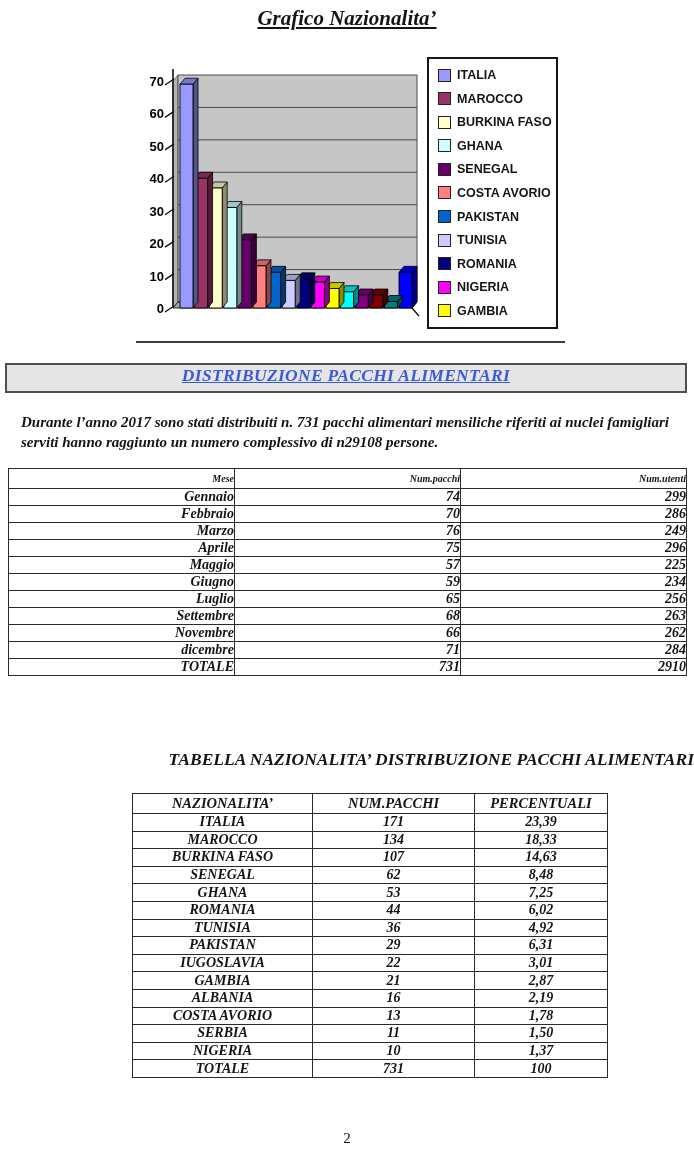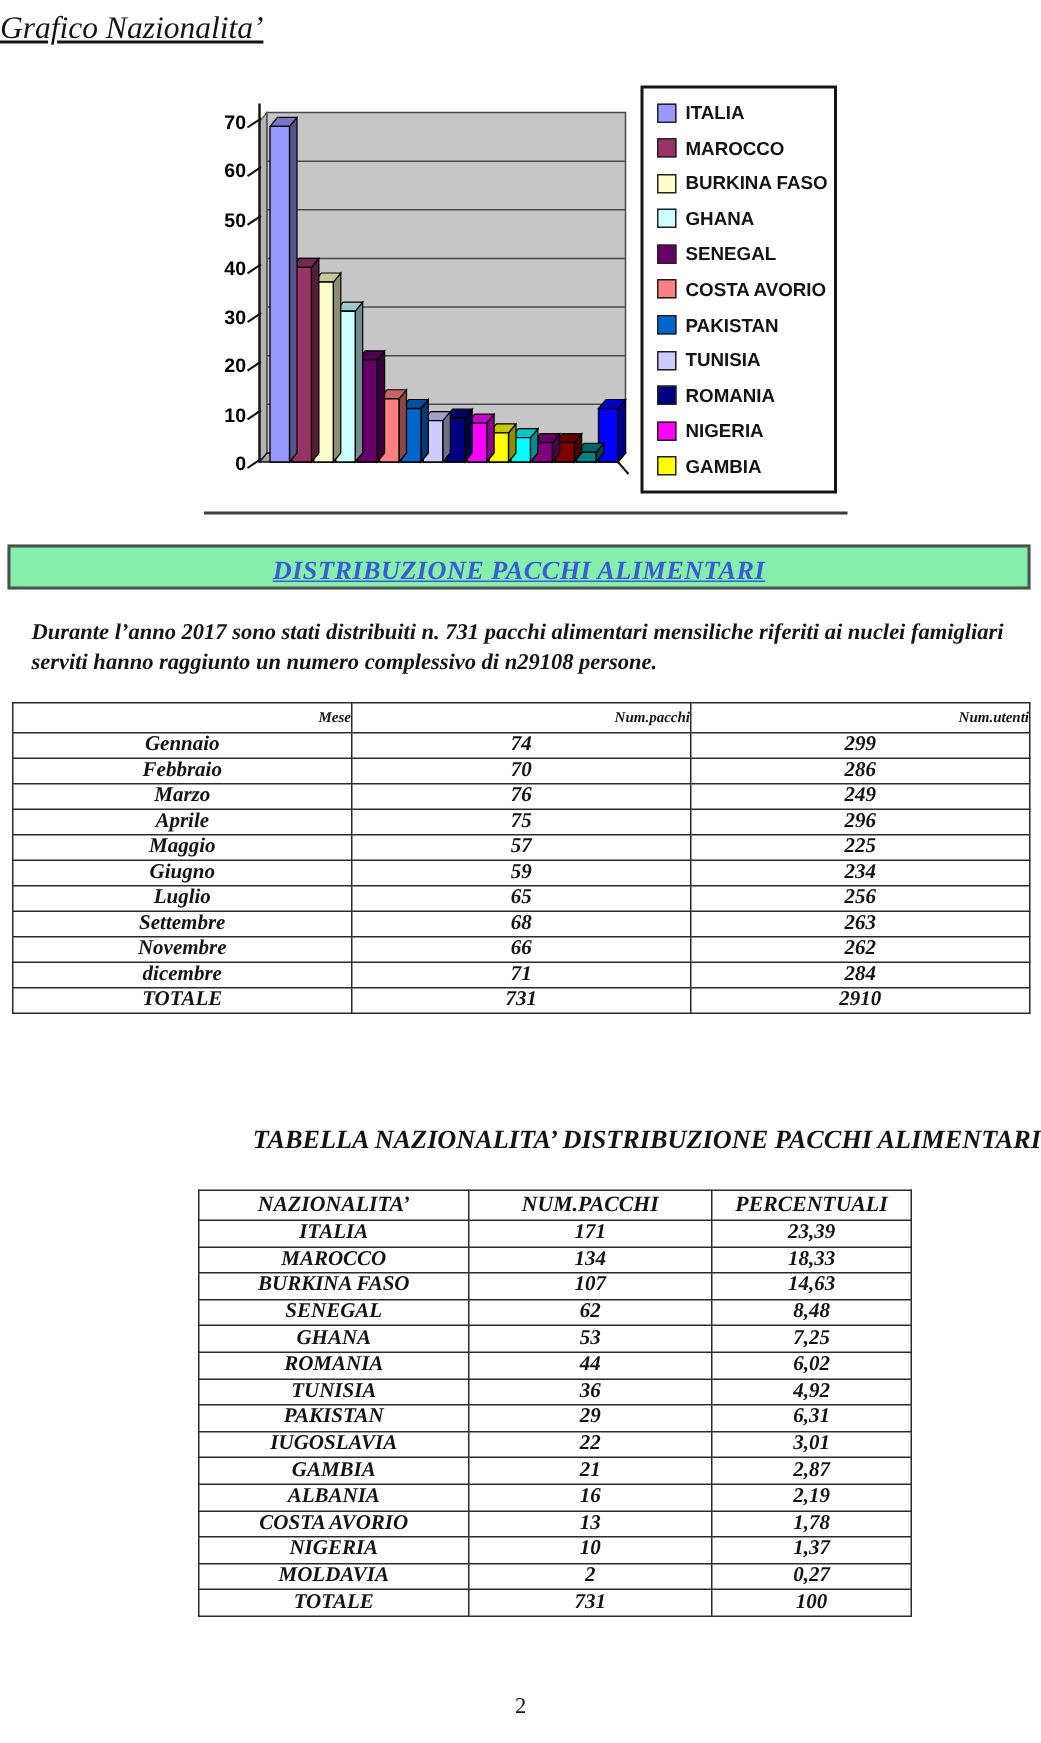--- a/index.html
+++ b/index.html
@@ -1,50 +1,50 @@
 <!DOCTYPE html>
 <html><head>
 <meta charset="utf-8">
 <style>
   html,body{margin:0;padding:0}
   body{width:694px;height:1162px;position:relative;background:#fff;color:#141414;
        font-family:"Liberation Serif","DejaVu Serif",serif;overflow:hidden}
 
-  #title{position:absolute;top:6px;left:0;width:100%;margin:0;text-align:left;
-         font-size:21px;font-style:italic;font-weight:400;text-decoration:underline}
+  #title{position:absolute;top:6px;left:0;width:100%;margin:0;text-align:center;
+         font-size:21px;font-style:italic;font-weight:700;text-decoration:underline}
 
   #chart{position:absolute;top:55px;left:0;width:694px;height:294px}
   #chart-svg{position:absolute;left:0;top:0}
   .ylab{position:absolute;width:36px;text-align:right;
         font:700 13px "Liberation Sans","DejaVu Sans",sans-serif;color:#000}
 
   #legend{position:absolute;left:427px;top:2px;width:131px;height:272px;box-sizing:border-box;
           border:2px solid #161616;background:#fff;display:flex;flex-direction:column;
           justify-content:space-between;padding:9px 2px 9px 9px}
   .legend-item{display:flex;align-items:center;gap:6px}
   .swatch{width:11px;height:11px;border:1.2px solid #222;flex:none}
   .legend-label{font:700 12.5px "Liberation Sans","DejaVu Sans",sans-serif;white-space:nowrap}
 
   #chart-underline{position:absolute;top:341px;left:136px;width:429px;height:2px;background:#3d3d3d}
 
   #banner{position:absolute;top:363px;left:5px;width:682px;height:30px;box-sizing:border-box;
-          border:2px solid #4f4f4f;background:#86efac;display:flex;align-items:flex-end;justify-content:center}
+          border:2px solid #4f4f4f;background:#e5e5e5;display:flex;align-items:flex-start;justify-content:center}
   #banner span{font-size:17.5px;font-weight:700;font-style:italic;text-decoration:underline;
                color:#3A5BD5;letter-spacing:.3px}
 
   #intro{position:absolute;top:413px;left:21px;width:678px;margin:0;
          font-size:15px;font-weight:700;font-style:italic;line-height:1.32}
 
   table{position:absolute;border-collapse:collapse;table-layout:fixed;
         font-style:italic;font-weight:700;font-family:"Liberation Serif","DejaVu Serif",serif}
   th,td{border:1.6px solid #2a2a2a;overflow:hidden;white-space:nowrap}
 
   #table1{top:468px;left:8px;width:678px;font-size:14px}
   #table1 th{height:19px;text-align:right;padding:0 0 0 8px;font-size:10px}
-  #table1 td{height:15.8px;text-align:center;padding:0}
+  #table1 td{height:15.8px;text-align:right;padding:0}
 
   #heading2{position:absolute;top:749px;left:0;width:100%;margin:0;text-align:right;
             font-size:17.5px;font-weight:700;font-style:italic}
 
   #table2{top:793px;left:132px;width:475px;font-size:14px}
   #table2 th{height:19px;text-align:center;font-size:14.5px;padding:0}
   #table2 td{height:16.6px;text-align:center;padding:0}
 
   #pageno{position:absolute;top:1130px;left:0;width:100%;text-align:center;font-size:15px}
 </style>
@@ -331,30 +331,30 @@
         <td>ALBANIA</td>
         <td>16</td>
         <td>2,19</td>
       </tr>
       <tr>
         <td>COSTA AVORIO</td>
         <td>13</td>
         <td>1,78</td>
       </tr>
       <tr>
+        <td>SERBIA</td>
+        <td>11</td>
+        <td>1,50</td>
+      </tr>
+      <tr>
         <td>NIGERIA</td>
         <td>10</td>
         <td>1,37</td>
       </tr>
       <tr>
-        <td>MOLDAVIA</td>
-        <td>2</td>
-        <td>0,27</td>
-      </tr>
-      <tr>
         <td>TOTALE</td>
         <td>731</td>
         <td>100</td>
       </tr>
     </tbody>
 </table>
 
 <div id="pageno">2</div>
 
 </body></html>

